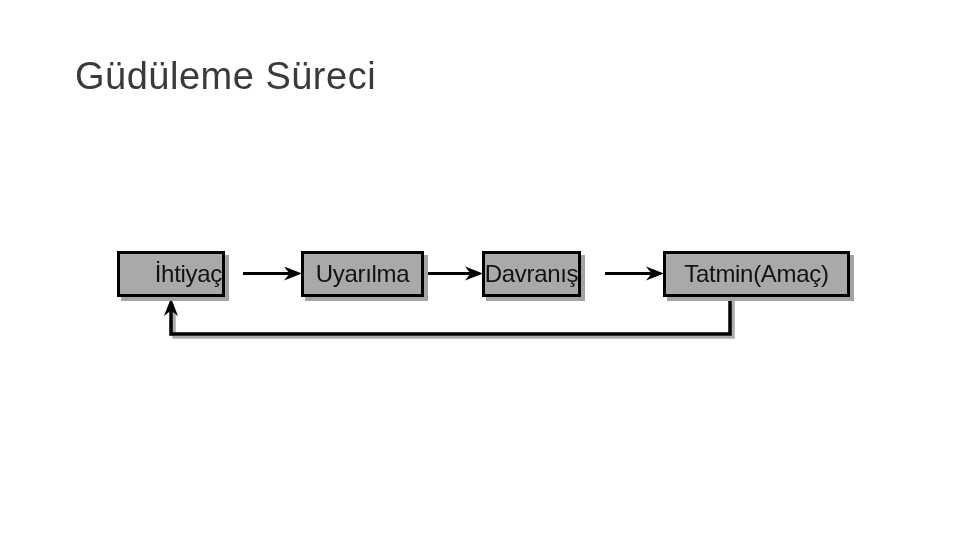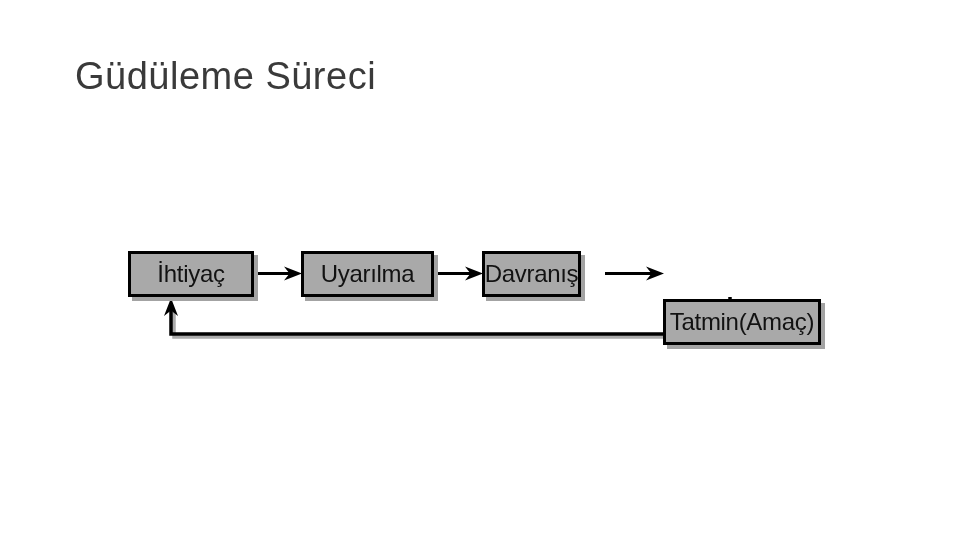--- a/index.html
+++ b/index.html
@@ -42,24 +42,24 @@
     border: 3px solid #000000;
     box-shadow: 4px 4px 0 #a3a3a3;
     display: flex;
     align-items: center;
     justify-content: center;
     font-size: 24px;
     letter-spacing: -0.3px;
     color: #121212;
     white-space: nowrap;
   }
-  .node-1 { left: 128px; width: 126px; }
-  .node-2 { left: 301px; width: 133px; }
+  .node-1 { left: 117px; width: 108px; justify-content: flex-end; }
+  .node-2 { left: 301px; width: 123px; }
   .node-3 { left: 482px; width: 99px; }
-  .node-4 { left: 663px; width: 158px; margin-top: 48px; }
+  .node-4 { left: 663px; width: 187px; }
 </style>
 </head>
 <body>
 
 <div class="slide">
 
   <div class="slide-title">Güdüleme Süreci</div>
 
   <svg class="connector-layer" viewBox="0 0 960 540">
 

